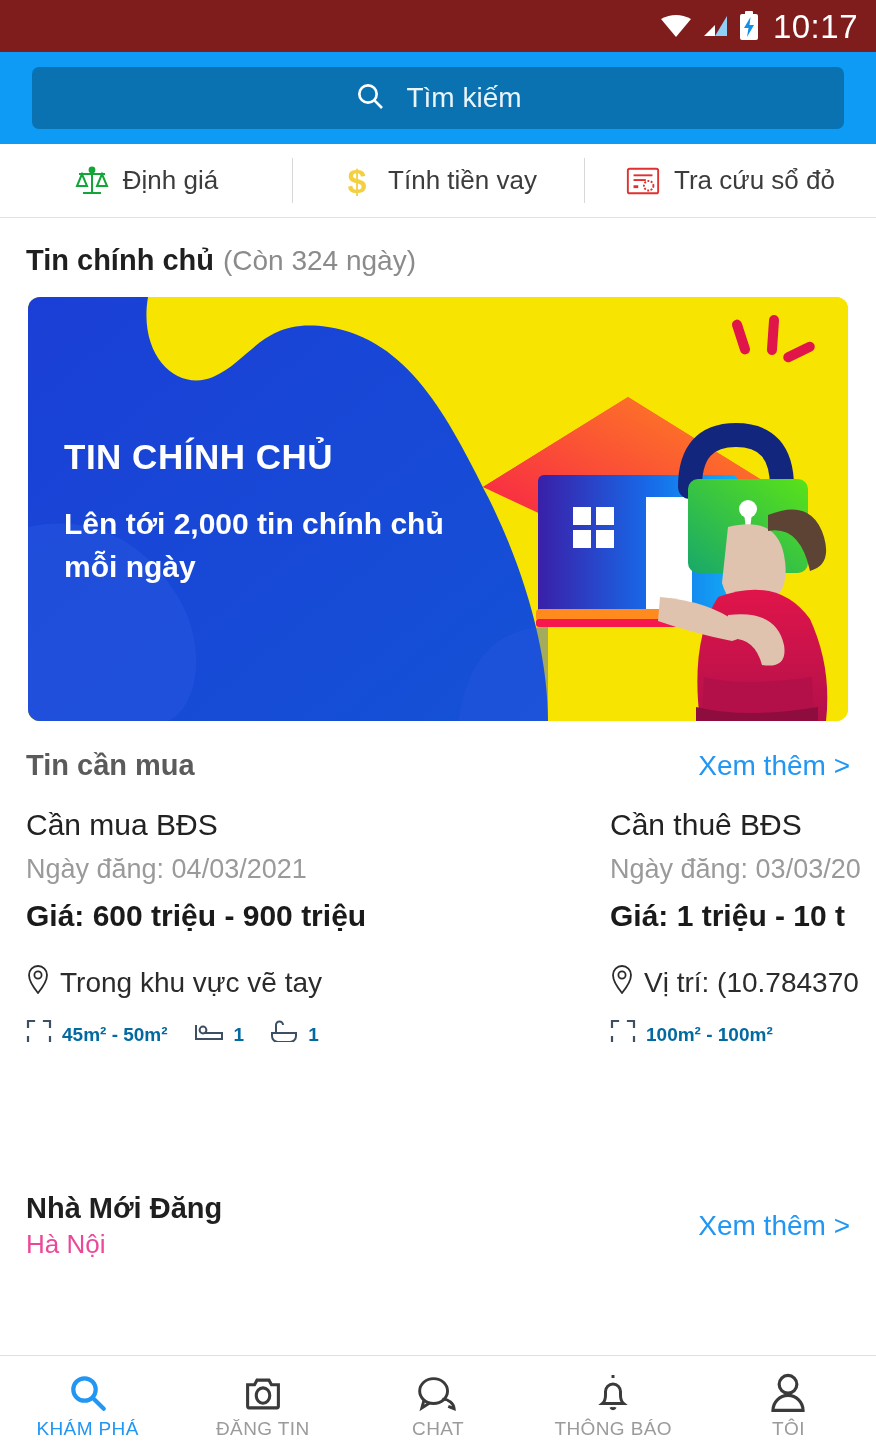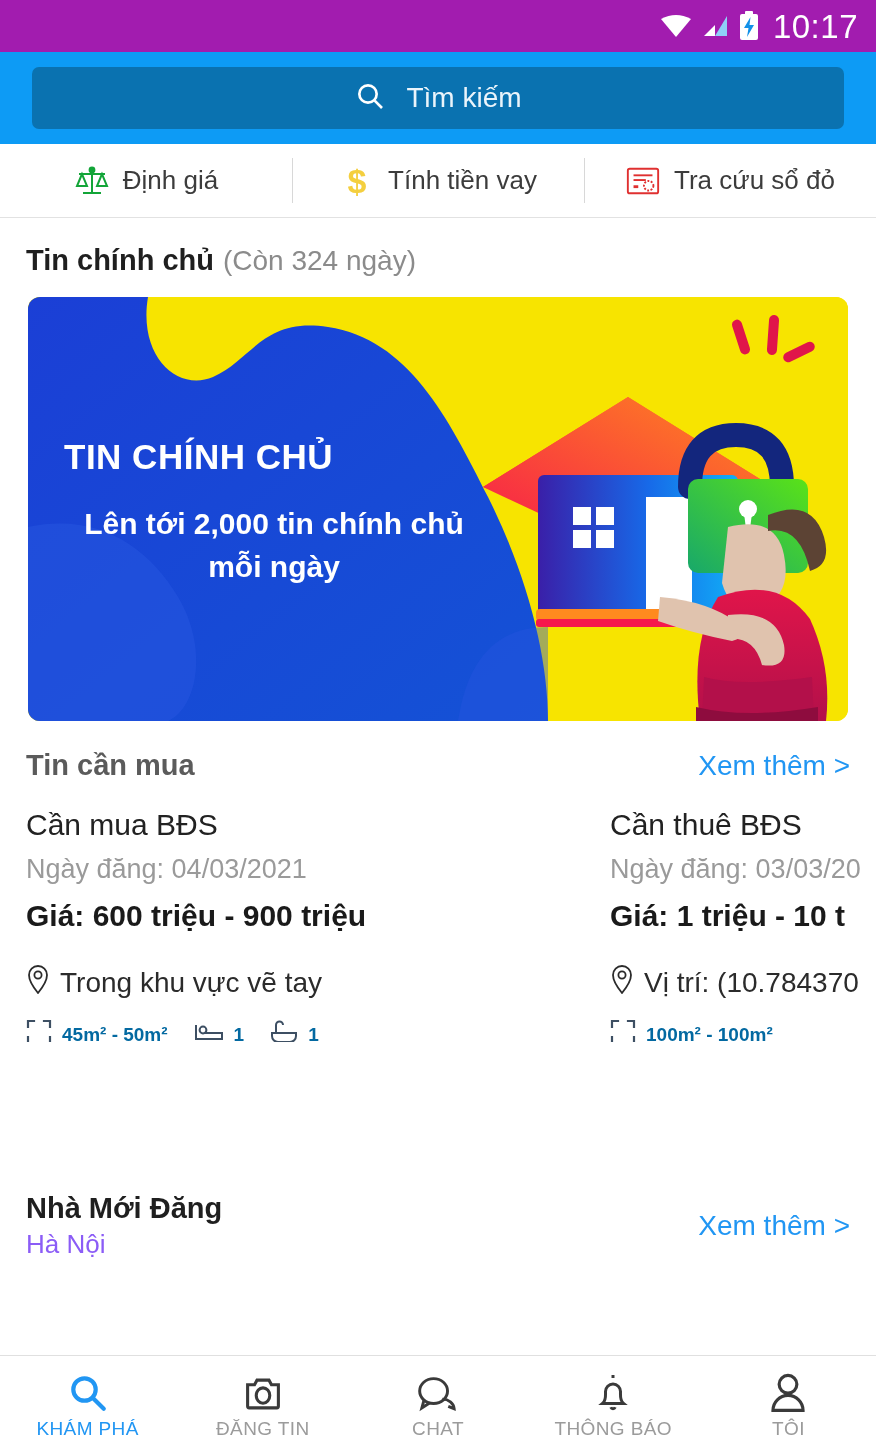--- a/index.html
+++ b/index.html
@@ -7,21 +7,21 @@
   body {
     font-family:"Liberation Sans", sans-serif;
     background:#ffffff;
     overflow:hidden;
     position:relative;
   }
 
   
   .statusbar {
     height:52px;
-    background:#a21caf;
+    background:#7f1d1d;
     display:flex;
     align-items:center;
     justify-content:flex-end;
     padding-right:18px;
     gap:10px;
     text-align:right;
   }
   .statusbar .sb-icon { display:flex; align-items:center; }
   .clock {
     color:#ffffff;
@@ -134,38 +134,37 @@
     font-size:35px;
     font-weight:bold;
     letter-spacing:0.5px;
   }
   .banner-p {
     color:#ffffff;
     font-size:30px;
     font-weight:bold;
     line-height:1.42;
     margin-top:26px;
-    text-align:center;
   }
 
   
   .sec-head {
     display:flex;
     align-items:center;
     justify-content:space-between;
     padding:28px 26px 0 26px;
   }
   .sec-head-left { display:flex; flex-direction:column; }
   .sec-head-title {
     font-size:29px;
     font-weight:bold;
     color:#5b5b5b;
   }
   .sec-head-title.dark { color:#1f1f1f; }
-  .sec-head-city { font-size:26px; color:#8b5cf6; margin-top:4px; }
+  .sec-head-city { font-size:26px; color:#ec4899; margin-top:4px; }
   .morelink {
     font-size:28px;
     color:#2196f3;
     white-space:nowrap;
   }
 
   
   .cards {
     display:flex;
     padding:26px 26px 0 26px;

